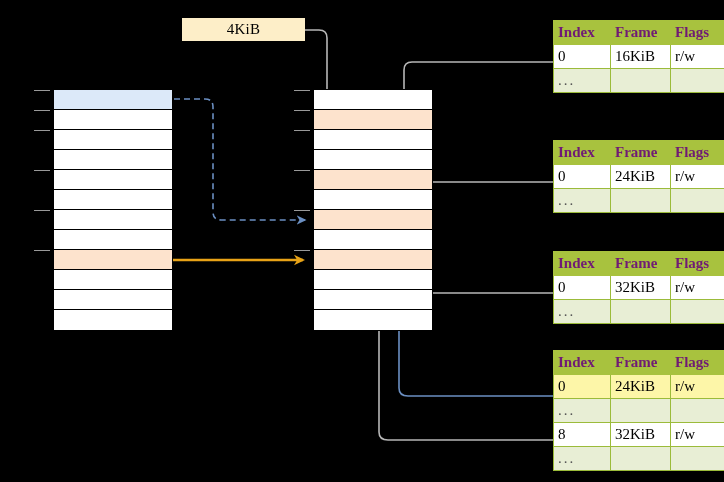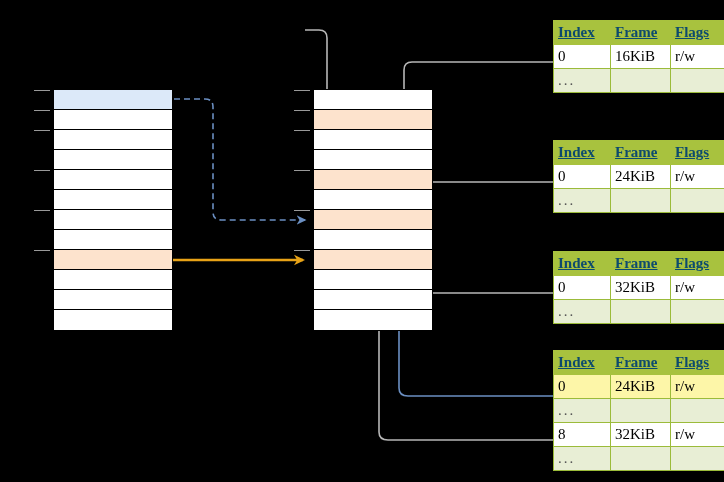--- a/index.html
+++ b/index.html
@@ -32,22 +32,22 @@
       border:1px solid #9bbb3a;
       font-size:15px;
       padding:1px 4px;
       height:24px;
       box-sizing:border-box;
       text-align:left;
       vertical-align:middle;
       color:#000;
       white-space:nowrap;
       overflow:hidden;}
-  .ptable th{background:#a8c23e;color:#0c4a6e;font-weight:bold;
-             border-color:#a8c23e;text-decoration:underline;}
+  .ptable th{background:#a8c23e;color:#701a75;font-weight:bold;
+             border-color:#a8c23e;}
   .ptable tr.ellipsis td{background:#e8eed5;color:#555;letter-spacing:2px;}
   .ptable td.hl{background:#fdf6a8;}
   .c-index{width:57px;}
   .c-frame{width:60px;margin-top:48px;}
   .c-flags{width:54px;margin-left:16px;}
 </style>
 </head>
 <body>
 
 <div class="stage">
@@ -75,20 +75,21 @@
 
     <path d="M553,440 L388,440 Q379,440 379,432 L379,270" fill="none" stroke="#b7b7b7" stroke-width="1.6" marker-end="url(#ahGray)"></path>
 
     <path d="M553,396 L408,396 Q399,396 399,388 L399,224" fill="none" stroke="#6b8fc2" stroke-width="1.6" marker-end="url(#ahBlue)"></path>
 
     <path d="M174,99 L205,99 Q213,99 213,107 L213,212 Q213,220 221,220 L305,220" fill="none" stroke="#6b8fc2" stroke-width="1.6" stroke-dasharray="6,4" marker-end="url(#ahBlue)"></path>
 
     <path d="M55,260 L303,260" fill="none" stroke="#e8a317" stroke-width="2.6" marker-end="url(#ahOrange)"></path>
   </svg>
 
+  <div class="sizebox" style="left:182px;top:18px;width:123px;height:23px;">4KiB</div>
 
   <div class="col" id="virtCol" style="left:53px;top:89px;width:120px;height:242px;">
       <div class="cell blue"></div>
       <div class="cell"></div>
       <div class="cell"></div>
       <div class="cell"></div>
       <div class="cell"></div>
       <div class="cell"></div>
       <div class="cell"></div>
       <div class="cell"></div>

